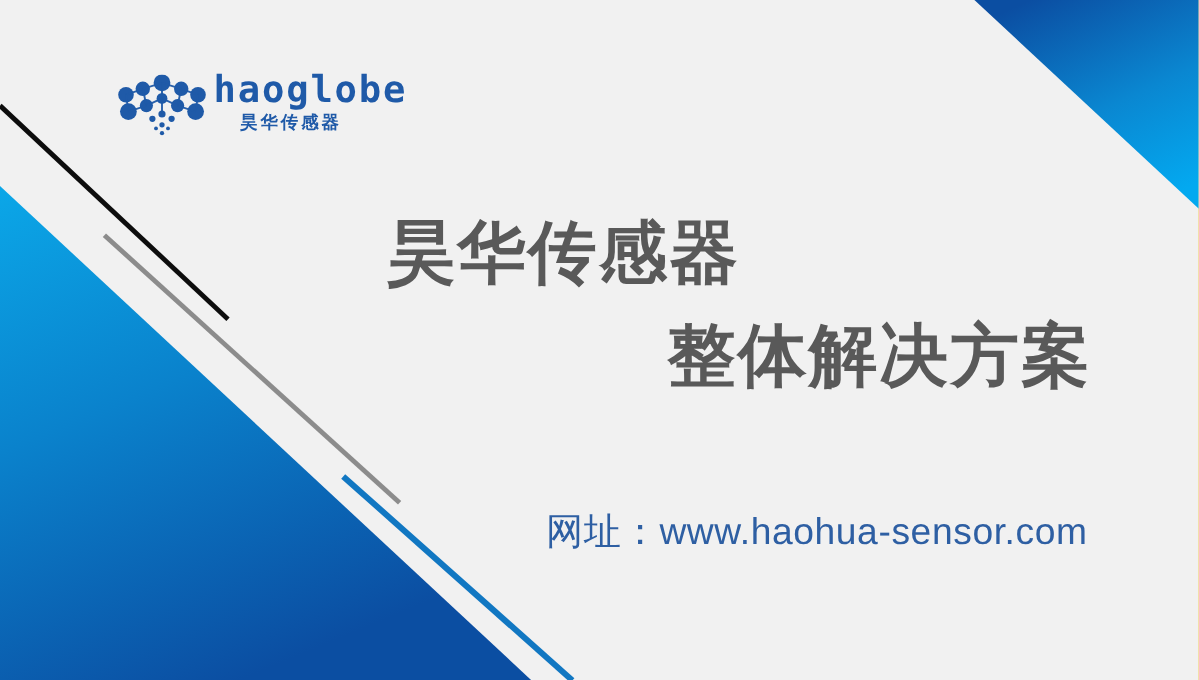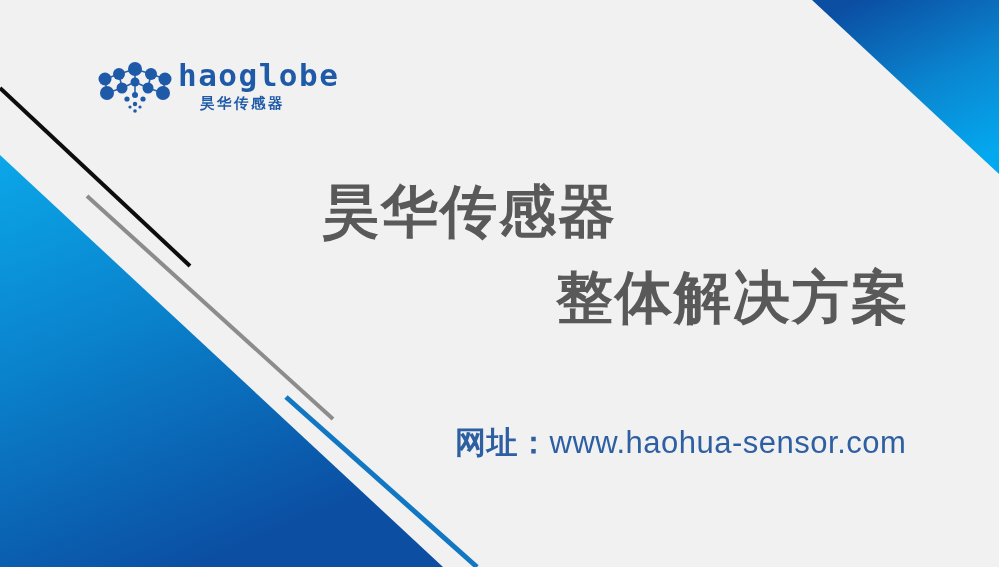--- a/index.html
+++ b/index.html
@@ -92,21 +92,21 @@
   .url-block {
     position: absolute;
     left: 455px;
     top: 422px;
     color: #2e5fa3;
     font-size: 31px;
     line-height: 42px;
     white-space: nowrap;
     letter-spacing: 0.5px;
   }
-  .url-label { font-weight: 700; }
+  .url-label { font-weight: 400; }
   .url-value { font-weight: 400; }
 </style>
 </head>
 <body>
 
 <div class="slide">
 
   <svg class="bg-svg" viewBox="0 0 999 567" preserveAspectRatio="none">
     <defs>
       <linearGradient id="gradLeft" x1="0" y1="0" x2="0.45" y2="1">

